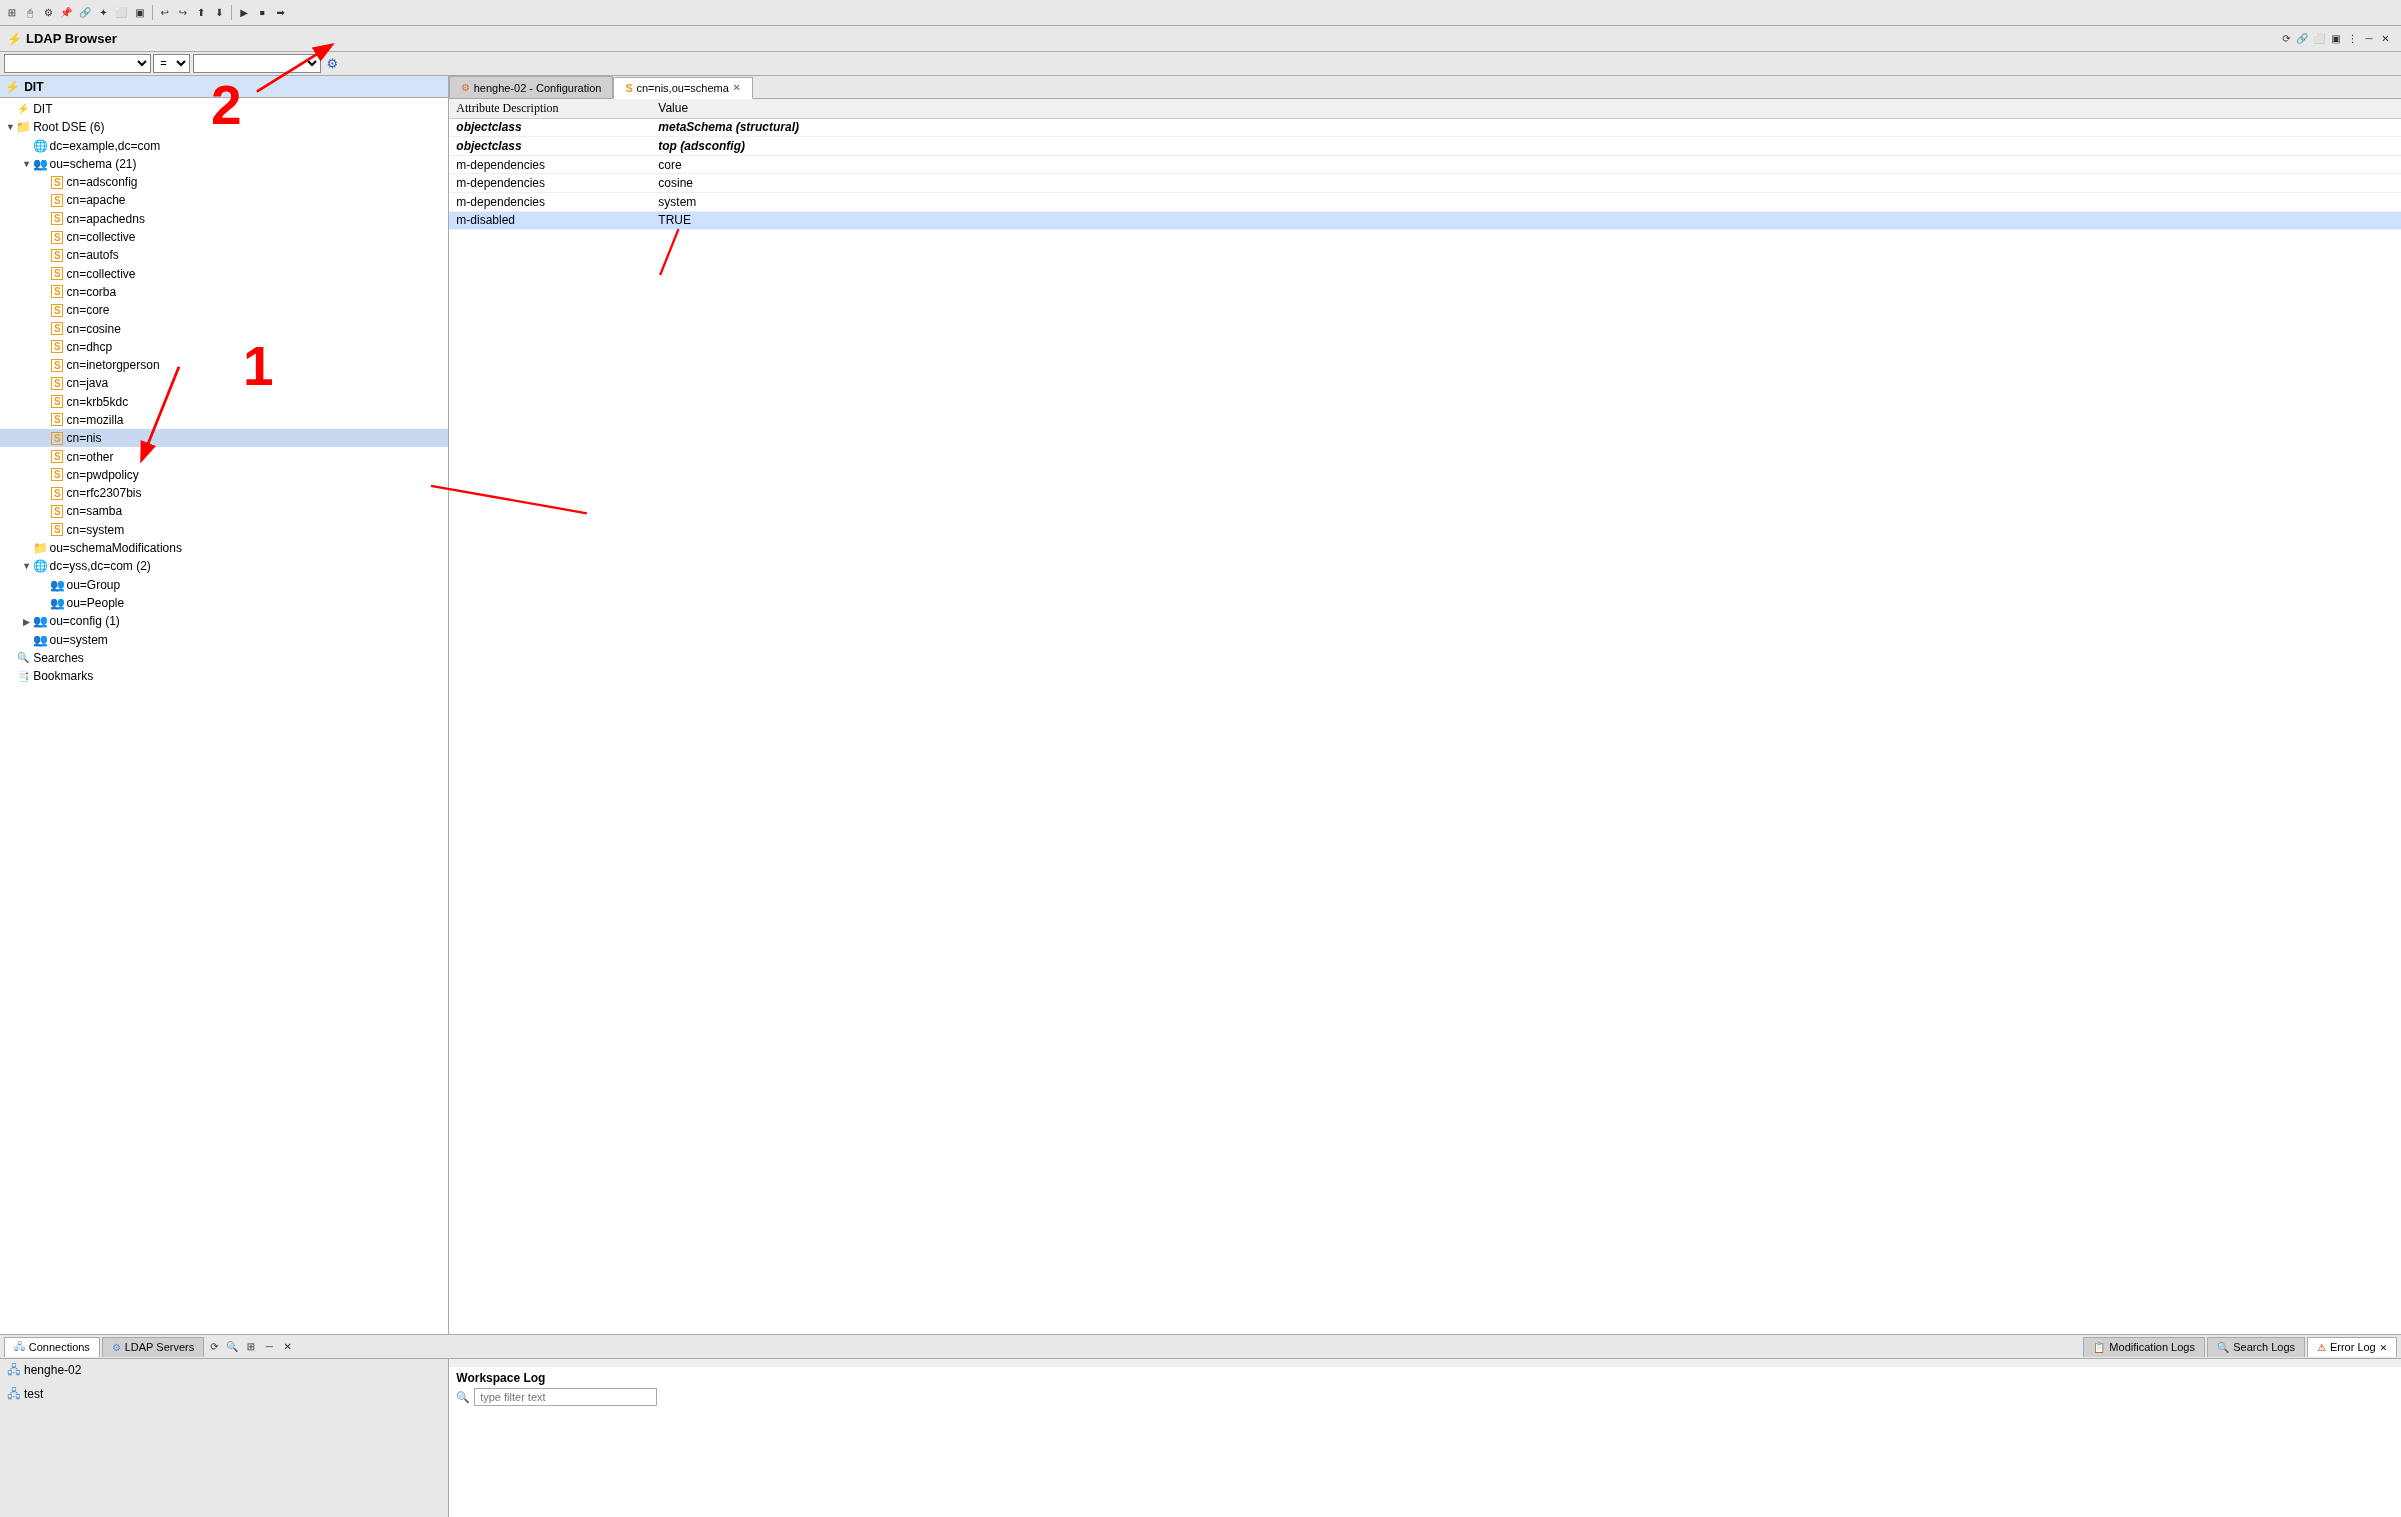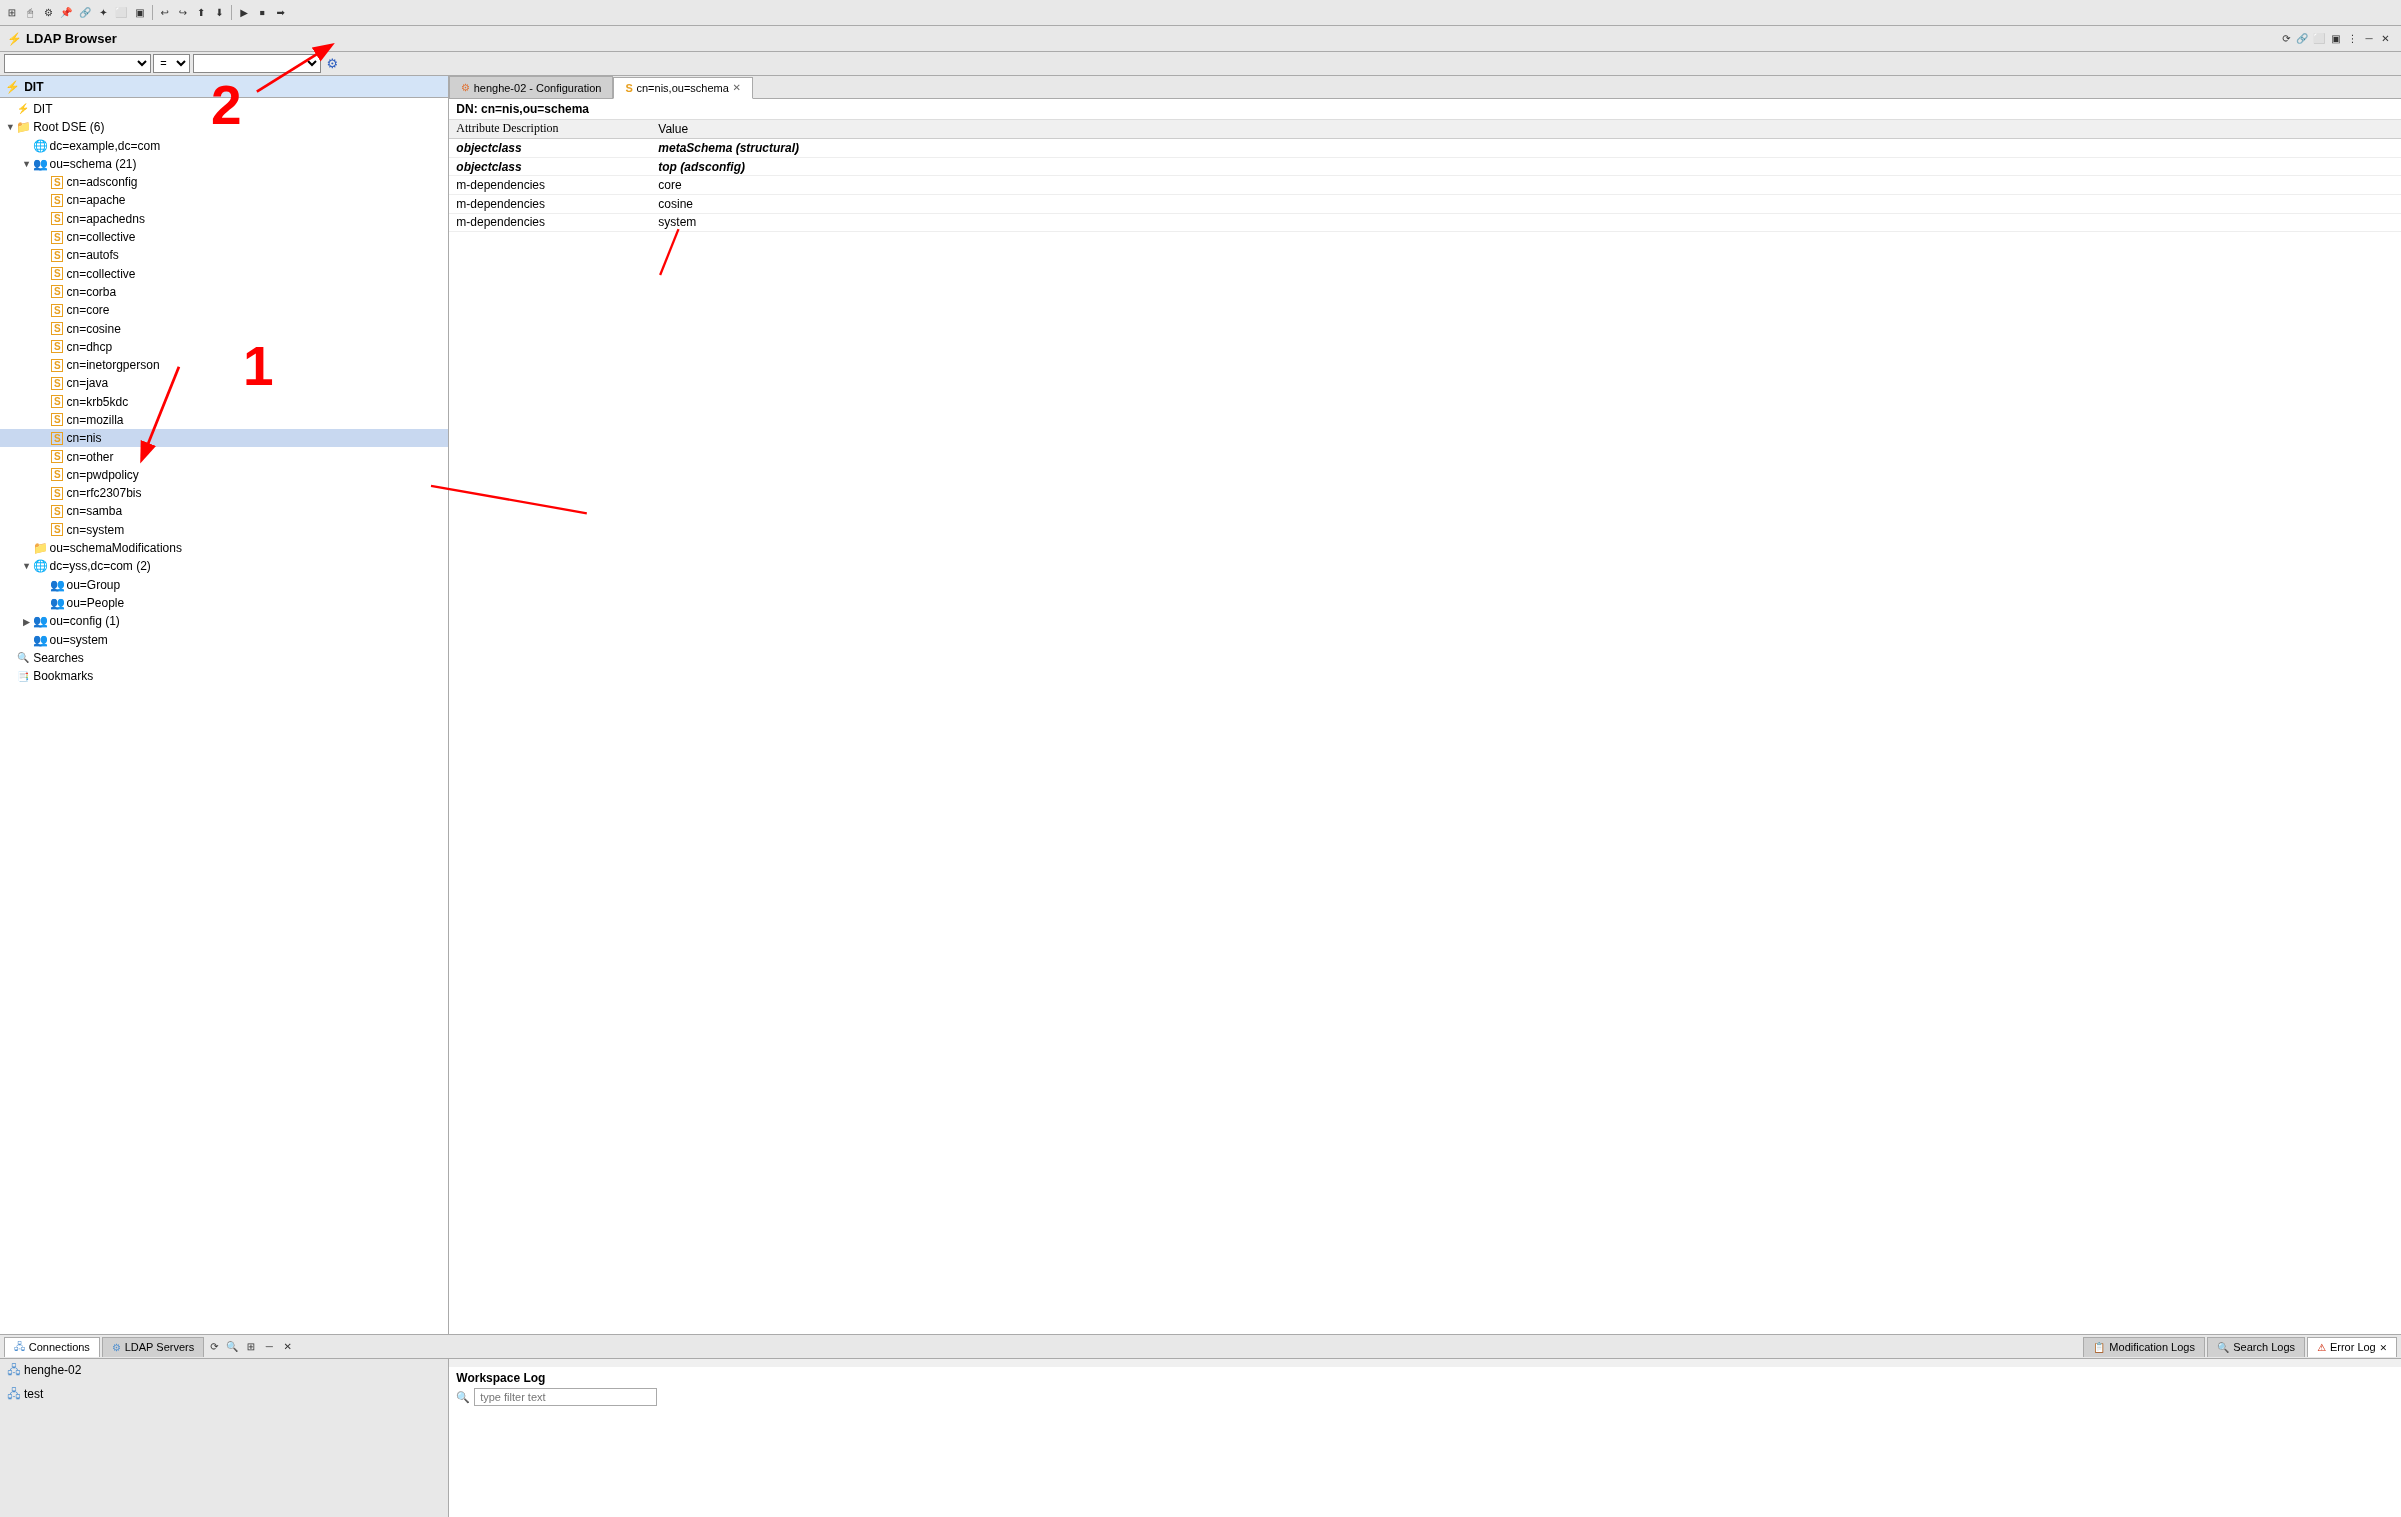--- a/index.html
+++ b/index.html
@@ -532,23 +532,20 @@
           <span style="color:#e07030; font-size:10px;">⚙</span>
           <span>henghe-02 - Configuration</span>
         </div>
         <div class="tab active">
           <span class="icon-s">S</span>
           <span>cn=nis,ou=schema</span>
           <span class="tab-close">✕</span>
         </div>
       </div>
 
-      <div class="dn-bar">
-        <span>DN: cn=nis,ou=schema</span>
-      </div>
 
       <div style="overflow: auto; flex: 1;">
         <table class="attribute-table">
           <thead>
             <tr>
               <th style="width: 202px; font-family: Liberation Serif, serif;">Attribute Description</th>
               <th>Value</th>
             </tr>
           </thead>
           <tbody id="attr-table-body">
@@ -565,20 +562,24 @@
                 <td>core</td>
               </tr>
               <tr>
                 <td>m-dependencies</td>
                 <td>cosine</td>
               </tr>
               <tr>
                 <td>m-dependencies</td>
                 <td>system</td>
               </tr>
+              <tr class="highlighted">
+                <td>m-disabled</td>
+                <td>TRUE</td>
+              </tr>
             </tbody>
         </table>
       </div>
     </div>
   </div>
 
   <div class="bottom-area">
 
     <div class="bottom-tab-bar">
 

